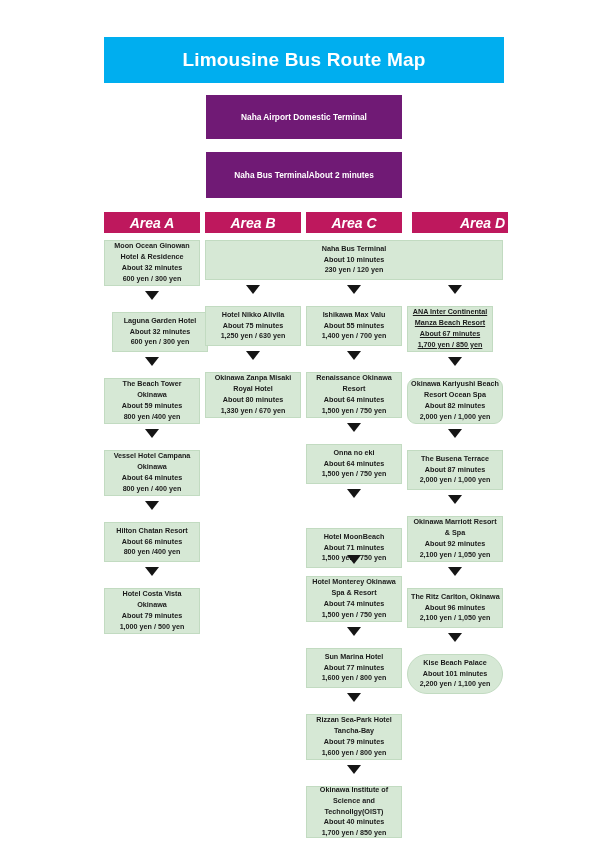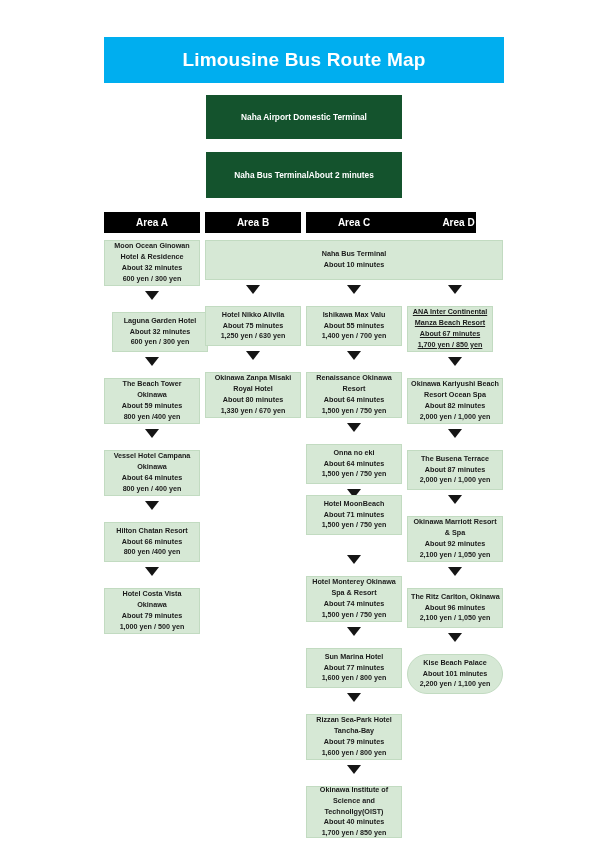--- a/index.html
+++ b/index.html
@@ -37,21 +37,21 @@
     justify-content: center;
     font-size: 19px;
     font-weight: bold;
     letter-spacing: 0.2px;
     box-sizing: border-box;
   }
 
   
   .terminal-box {
     position: absolute;
-    background: #14532d;
+    background: #701a75;
     color: #ffffff;
     display: flex;
     align-items: center;
     justify-content: center;
     text-align: center;
     font-size: 8.3px;
     font-weight: bold;
     line-height: 1.45;
     box-sizing: border-box;
     padding: 2px 4px;
@@ -61,33 +61,34 @@
   }
   #terminal-bus {
     left: 206px; top: 152px; width: 196px; height: 46px;
   }
 
   
   .area-header {
     position: absolute;
     top: 212px;
     height: 21px;
-    background: #000000;
+    background: #be185d;
     color: #ffffff;
     display: flex;
     align-items: center;
     justify-content: center;
-    font-size: 10px;
+    font-size: 14px;
     font-weight: bold;
     box-sizing: border-box;
+    font-style: italic;
   }
   #area-header-0 { left: 104px;  width: 96px; }
   #area-header-1 { left: 205px;  width: 96px; }
   #area-header-2 { left: 306px;  width: 96px; }
-  #area-header-3 { left: 396px;  width: 80px; padding-left: 45px; }
+  #area-header-3 { left: 412px;  width: 96px; padding-left: 45px; }
 
   
   .stop-box {
     position: absolute;
     background: #d6e8d5;
     border: 1px solid #c2dbc1;
     color: #1a1a1a;
     display: flex;
     align-items: center;
     justify-content: center;
@@ -134,20 +135,21 @@
   <div class="area-header" id="area-header-0">Area A</div>
   <div class="area-header" id="area-header-1">Area B</div>
   <div class="area-header" id="area-header-2">Area C</div>
   <div class="area-header" id="area-header-3">Area D</div>
 
   <div id="dynamic-layer">
       <div class="stop-box" style="left: 205px; top: 240px; width: 298px; height: 40px;">
         <div class="lines">
           <span class="line">Naha Bus Terminal</span>
           <span class="line">About 10 minutes</span>
+          <span class="line">230 yen / 120 yen</span>
         </div>
       </div>
       <div class="arrow" style="left: 246px; top: 285px;"></div>
       <div class="arrow" style="left: 347px; top: 285px;"></div>
       <div class="arrow" style="left: 448px; top: 285px;"></div>
       <div class="stop-box" style="left: 104px; top: 240px; width: 96px; height: 46px;">
         <div class="lines">
           <span class="line">Moon Ocean Ginowan</span>
           <span class="line">Hotel &amp; Residence</span>
           <span class="line">About 32 minutes</span>
@@ -231,21 +233,21 @@
       </div>
       <div class="arrow" style="left: 347px; top: 423px;"></div>
       <div class="stop-box" style="left: 306px; top: 444px; width: 96px; height: 40px;">
         <div class="lines">
           <span class="line">Onna no eki</span>
           <span class="line">About 64 minutes</span>
           <span class="line">1,500 yen / 750 yen</span>
         </div>
       </div>
       <div class="arrow" style="left: 347px; top: 489px;"></div>
-      <div class="stop-box" style="left: 306px; top: 495px; width: 96px; height: 40px;">
+      <div class="stop-box" style="left: 306px; top: 528px; width: 96px; height: 40px;">
         <div class="lines">
           <span class="line">Hotel MoonBeach</span>
           <span class="line">About 71 minutes</span>
           <span class="line">1,500 yen / 750 yen</span>
         </div>
       </div>
       <div class="arrow" style="left: 347px; top: 555px;"></div>
       <div class="stop-box" style="left: 306px; top: 576px; width: 96px; height: 46px;">
         <div class="lines">
           <span class="line">Hotel Monterey Okinawa</span>
@@ -283,21 +285,21 @@
       </div>
       <div class="stop-box" style="left: 407px; top: 306px; width: 86px; height: 46px; text-decoration: underline;">
         <div class="lines">
           <span class="line">ANA Inter Continental</span>
           <span class="line">Manza Beach Resort</span>
           <span class="line">About 67 minutes</span>
           <span class="line">1,700 yen / 850 yen</span>
         </div>
       </div>
       <div class="arrow" style="left: 448px; top: 357px;"></div>
-      <div class="stop-box" style="left: 407px; top: 378px; width: 96px; height: 46px;">
+      <div class="stop-box" style="left: 407px; top: 378px; width: 96px; height: 46px; border-radius: 9px;">
         <div class="lines">
           <span class="line">Okinawa Kariyushi Beach</span>
           <span class="line">Resort Ocean Spa</span>
           <span class="line">About 82 minutes</span>
           <span class="line">2,000 yen / 1,000 yen</span>
         </div>
       </div>
       <div class="arrow" style="left: 448px; top: 429px;"></div>
       <div class="stop-box" style="left: 407px; top: 450px; width: 96px; height: 40px;">
         <div class="lines">

